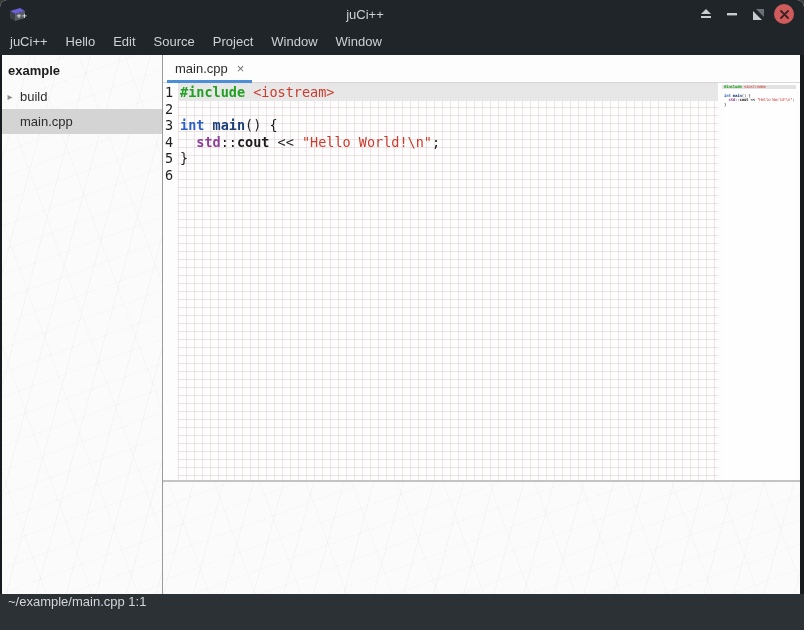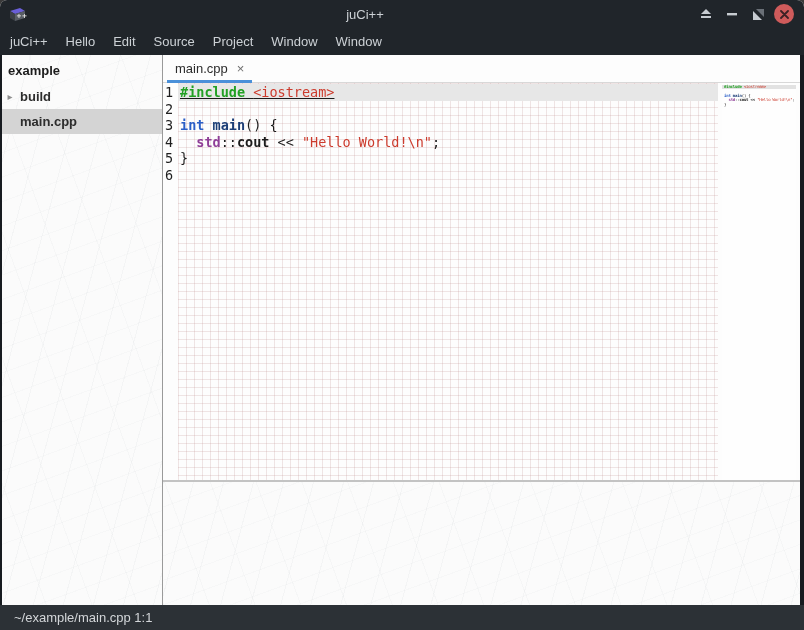--- a/index.html
+++ b/index.html
@@ -29,50 +29,50 @@
       repeating-linear-gradient(160deg, rgba(110,125,135,0.03) 0 1px, transparent 1px 23px);
   }
 
   
   .sidebar { width:163px; flex:none; border-right:1px solid #9a9a9a; overflow:hidden; }
   .project-name { font-size:13px; font-weight:bold; color:#1b1b1b; padding:8px 8px 6px 8px; }
   .tree-row { height:25px; display:flex; align-items:center; font-size:13px; color:#2d2d2d; cursor:default; }
   .tree-row.selected { background:#d4d4d4; }
   .expander { width:20px; text-align:center; color:#8f8f8f; font-size:10px; flex:none; }
   .tree-label { padding-left:8px; }
-  .tree-row .expander + .tree-label { padding-left:0;font-weight:bold; }
+  .tree-row .expander + .tree-label { padding-left:0; }
 
   
   .main-col { flex:1; display:flex; flex-direction:column; min-width:0; }
 
   
   .tabbar { height:28px; flex:none; background:#fdfdfd; border-bottom:1px solid #d8d8d8; display:flex; }
   .tab { margin-left:4px; display:flex; align-items:center; padding:0 8px; position:relative; font-size:13px; color:#2c2c2c; }
   .tab .tab-underline { position:absolute; left:0; right:0; bottom:-1px; height:3px; background:#4a90d9; }
   .tab-close { margin-left:9px; color:#6e6e6e; font-size:13px; line-height:13px; }
 
   
   .editor { height:397px; flex:none; display:flex; background:#fdfdfd; font-family:"DejaVu Sans Mono", monospace; }
   .gutter { width:15px; flex:none; padding:1px 0 0 2px; font-size:13.5px; line-height:16.6px; color:#1f1f1f; background:#fdfdfd; }
   .code-area { width:540px; flex:none; padding-top:1px; background-color:#fdfdfd;
     background-image:
       repeating-linear-gradient(to right,  rgba(188,138,138,0.22) 0 1px, transparent 1px 8px),
       repeating-linear-gradient(to bottom, rgba(188,138,138,0.22) 0 1px, transparent 1px 8px);
     overflow:hidden; cursor:text; }
   .code-line { height:16.6px; line-height:16.6px; font-size:13.5px; white-space:pre; color:#1c1c1c; padding-left:2px; }
-  .code-line.hl { background:#e7e7e7;text-decoration:underline; }
+  .code-line.hl { background:#e7e7e7; }
   .minimap { width:74px; flex:none; margin-left:4px; padding-top:2px; background:#fefefe; overflow:hidden; }
   .mini-line { height:4.4px; line-height:4.4px; font-size:4px; white-space:pre; color:#1c1c1c; padding-left:2px; letter-spacing:-0.2px; }
   .mini-line.hl { background:#e2e2e2; }
 
   .split { height:2px; flex:none; background:#c3c3c3; }
   .bottom-pane { flex:1; }
 
   
-  .statusbar { height:25px; flex:none; background:#2c3136; display:flex; align-items:center; padding-left:14px; }
+  .statusbar { height:36px; flex:none; background:#2c3136; display:flex; align-items:flex-start; padding-left:8px; }
   .status-text { color:#d3d6d9; font-size:13px; }
 
   
   .edge { position:absolute; top:0; bottom:0; background:#171b20; z-index:5; }
   .edge.left { left:0; width:2px; }
   .edge.right { right:0; width:4px; }
 </style>
 </head>
 <body>
 

